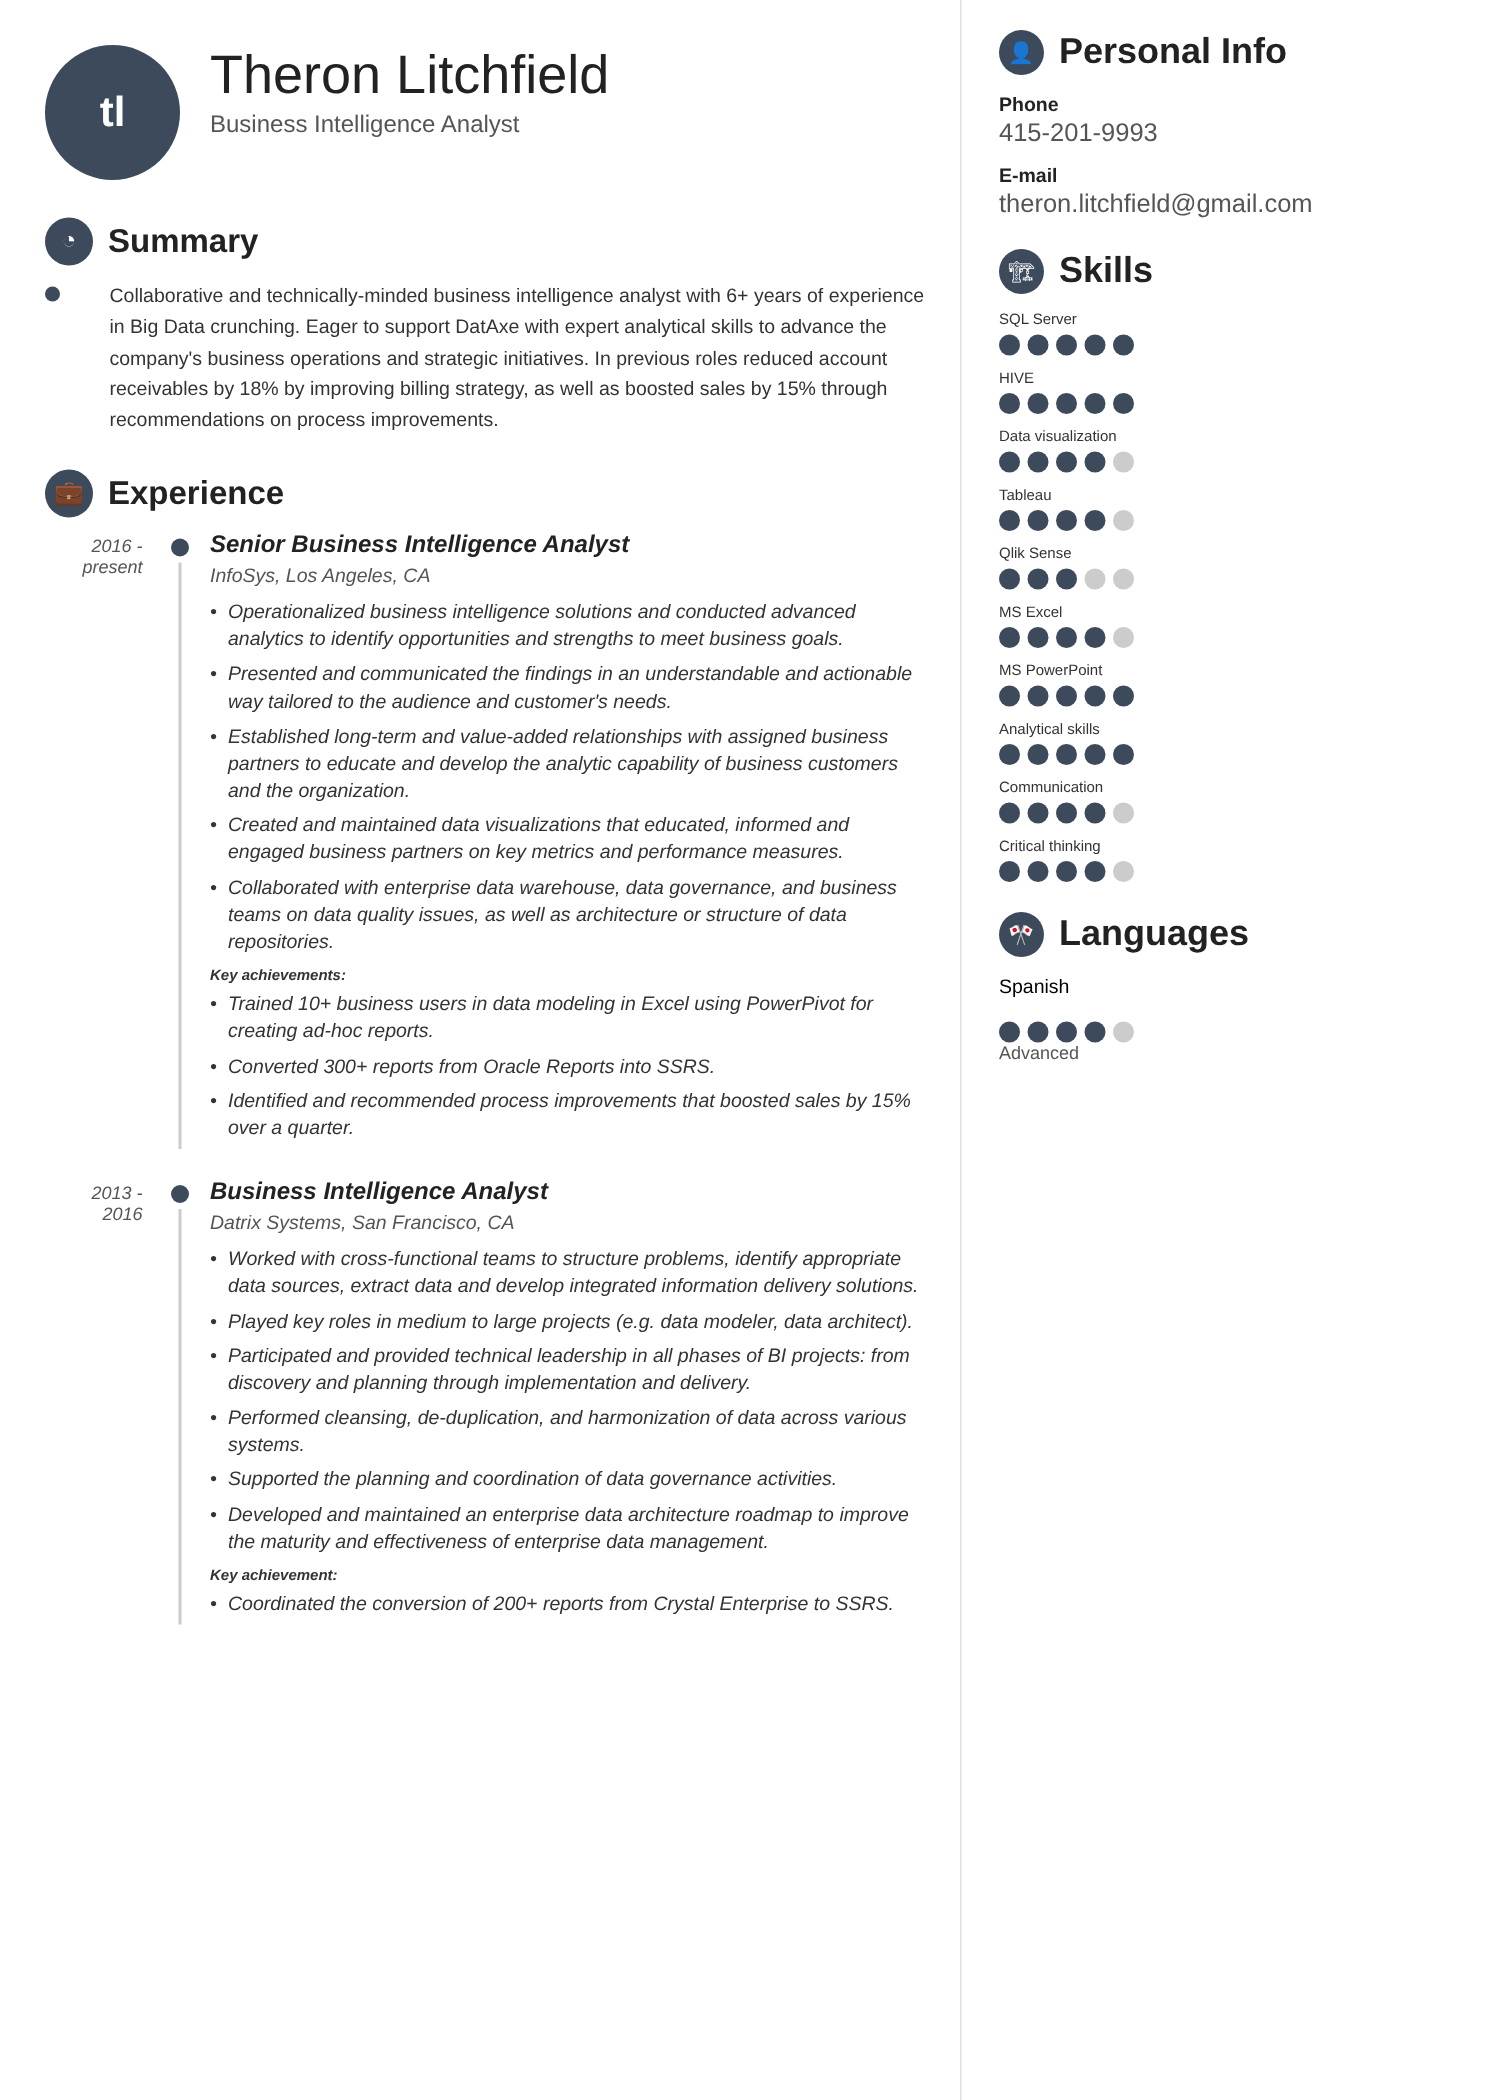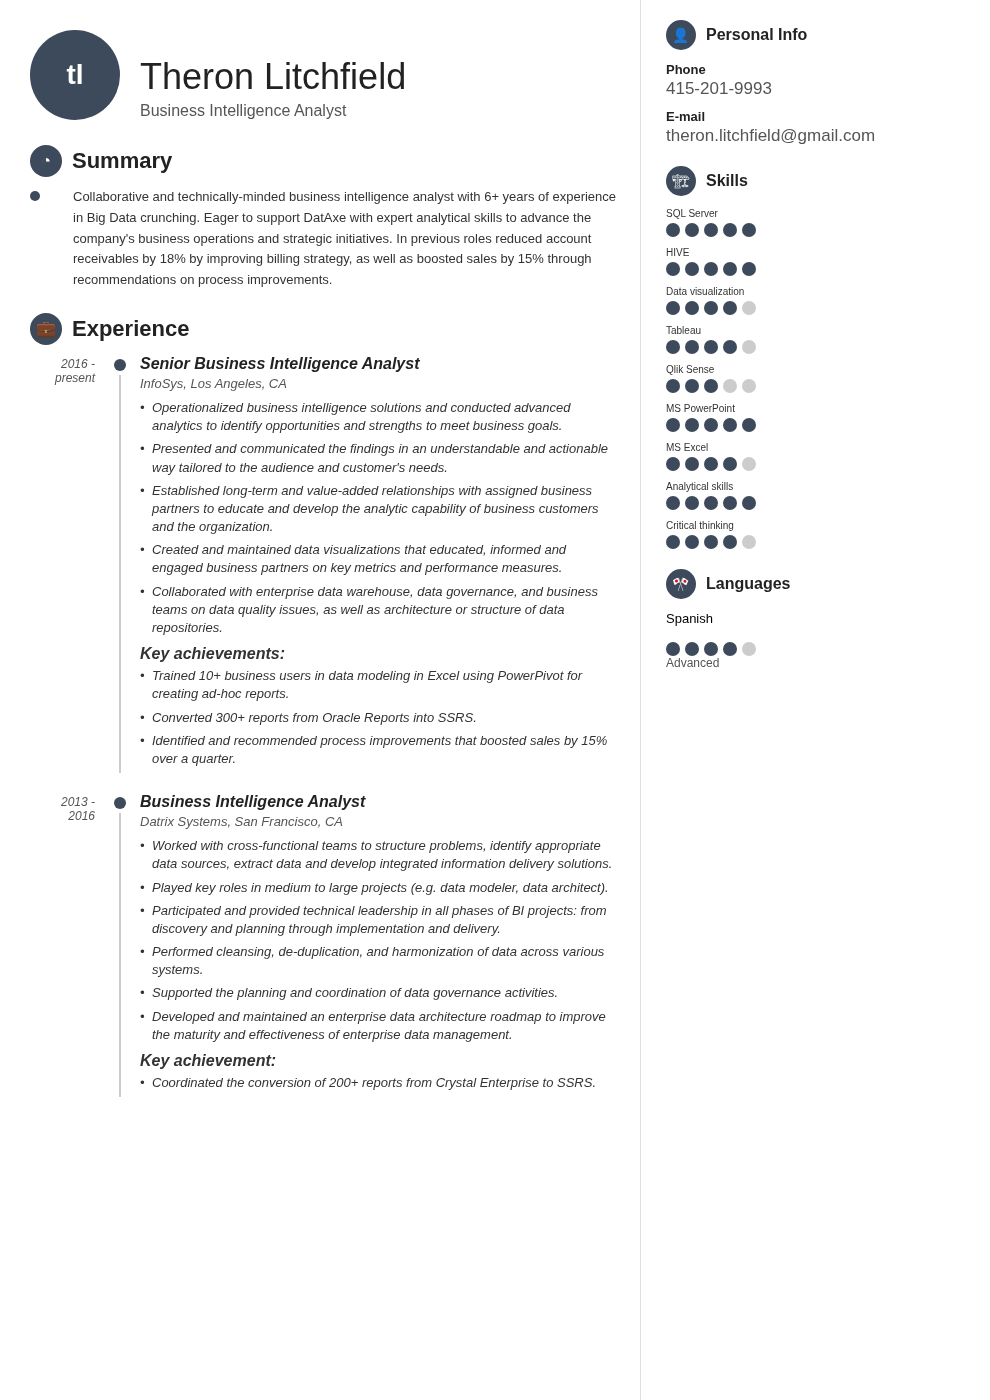--- a/index.html
+++ b/index.html
@@ -23,21 +23,21 @@
     
     .right-col {
       width: 350px;
       padding: 20px 25px;
       border-left: 1px solid #e0e0e0;
     }
 
     
     .header {
       display: flex;
-      align-items: flex-end;
+      align-items: flex-start;
       margin-bottom: 25px;
     }
     .avatar-circle {
       width: 90px;
       height: 90px;
       border-radius: 50%;
       background: #3d4a5c;
       display: flex;
       align-items: center;
       justify-content: center;
@@ -154,21 +154,21 @@
       color: #333;
     }
     .bullet-list li::before {
       content: "•";
       position: absolute;
       left: 0;
       color: #333;
     }
     .key-achievements {
       font-weight: bold;
-      font-size: 16px;
+      font-size: 10px;
       margin: 8px 0 4px;
     }
 
     
     .summary-text {
       font-size: 13px;
       line-height: 1.6;
       color: #333;
       padding-left: 20px;
       border-left: 3px solid transparent;
@@ -203,21 +203,21 @@
       background: #3d4a5c;
       display: flex;
       align-items: center;
       justify-content: center;
       color: #fff;
       font-size: 14px;
       margin-right: 10px;
       flex-shrink: 0;
     }
     .right-section-title {
-      font-size: 16px;
+      font-size: 24px;
       font-weight: bold;
       color: #222;
     }
     .info-label {
       font-weight: bold;
       font-size: 13px;
       color: #222;
       margin-bottom: 2px;
     }
     .info-value {
@@ -424,47 +424,57 @@
           <div class="skill-name">Qlik Sense</div>
           <div class="skill-dots">
             <div class="dot dot-filled"></div>
             <div class="dot dot-filled"></div>
             <div class="dot dot-filled"></div>
             <div class="dot dot-empty"></div>
             <div class="dot dot-empty"></div>
           </div>
         </div>
         <div class="skill-row">
+          <div class="skill-name">MS Excel</div>
+          <div class="skill-dots">
+            <div class="dot dot-filled"></div>
+            <div class="dot dot-filled"></div>
+            <div class="dot dot-filled"></div>
+            <div class="dot dot-filled"></div>
+            <div class="dot dot-empty"></div>
+          </div>
+        </div>
+        <div class="skill-row">
           <div class="skill-name">MS PowerPoint</div>
           <div class="skill-dots">
             <div class="dot dot-filled"></div>
             <div class="dot dot-filled"></div>
             <div class="dot dot-filled"></div>
             <div class="dot dot-filled"></div>
             <div class="dot dot-filled"></div>
           </div>
         </div>
         <div class="skill-row">
-          <div class="skill-name">MS Excel</div>
-          <div class="skill-dots">
-            <div class="dot dot-filled"></div>
-            <div class="dot dot-filled"></div>
-            <div class="dot dot-filled"></div>
-            <div class="dot dot-filled"></div>
-            <div class="dot dot-empty"></div>
-          </div>
-        </div>
-        <div class="skill-row">
           <div class="skill-name">Analytical skills</div>
           <div class="skill-dots">
             <div class="dot dot-filled"></div>
             <div class="dot dot-filled"></div>
             <div class="dot dot-filled"></div>
             <div class="dot dot-filled"></div>
             <div class="dot dot-filled"></div>
+          </div>
+        </div>
+        <div class="skill-row">
+          <div class="skill-name">Communication</div>
+          <div class="skill-dots">
+            <div class="dot dot-filled"></div>
+            <div class="dot dot-filled"></div>
+            <div class="dot dot-filled"></div>
+            <div class="dot dot-filled"></div>
+            <div class="dot dot-empty"></div>
           </div>
         </div>
         <div class="skill-row">
           <div class="skill-name">Critical thinking</div>
           <div class="skill-dots">
             <div class="dot dot-filled"></div>
             <div class="dot dot-filled"></div>
             <div class="dot dot-filled"></div>
             <div class="dot dot-filled"></div>
             <div class="dot dot-empty"></div>

